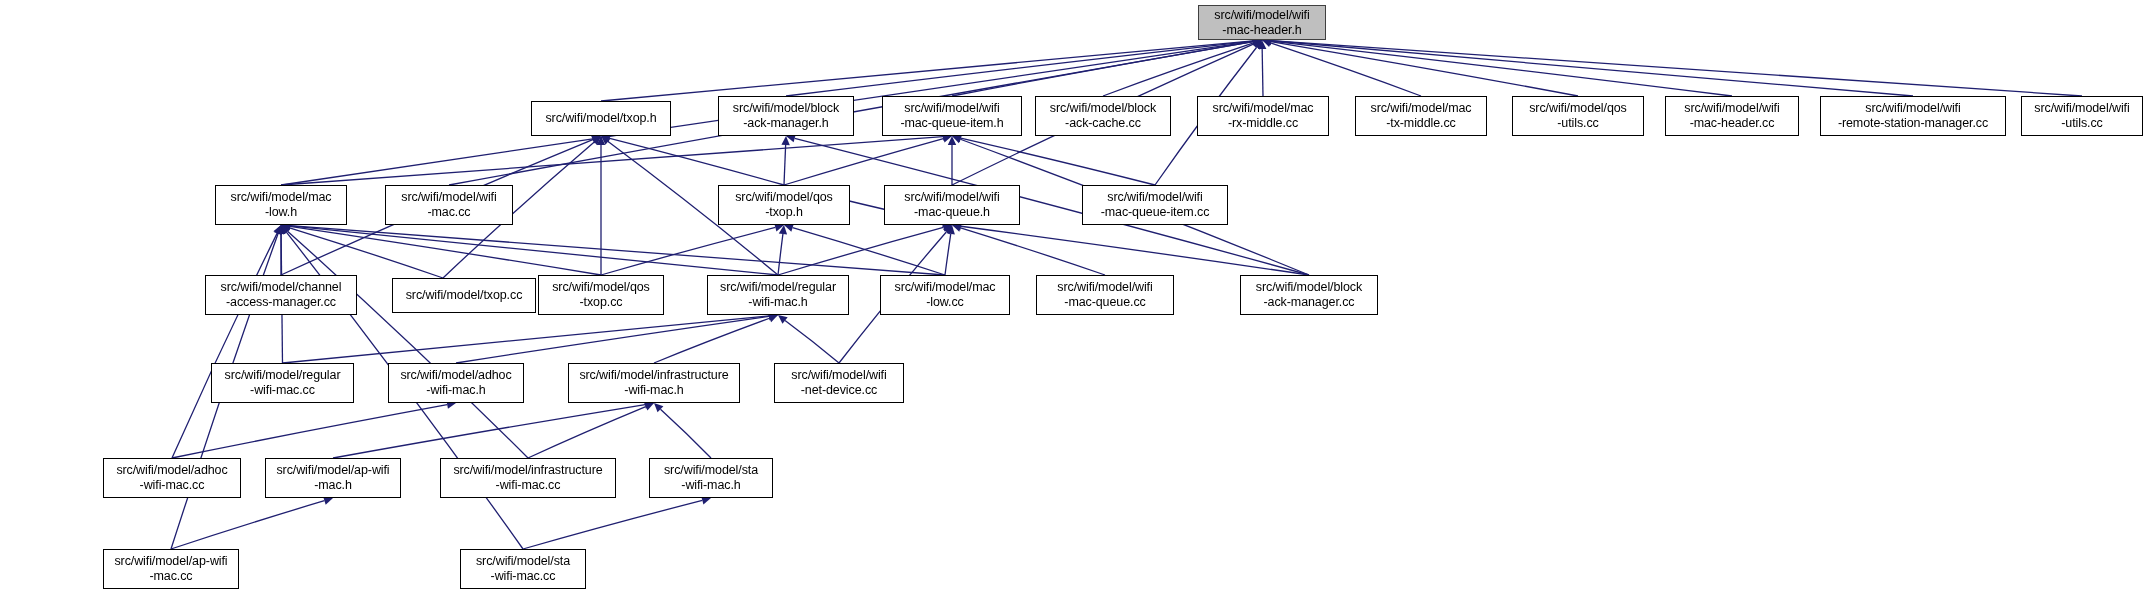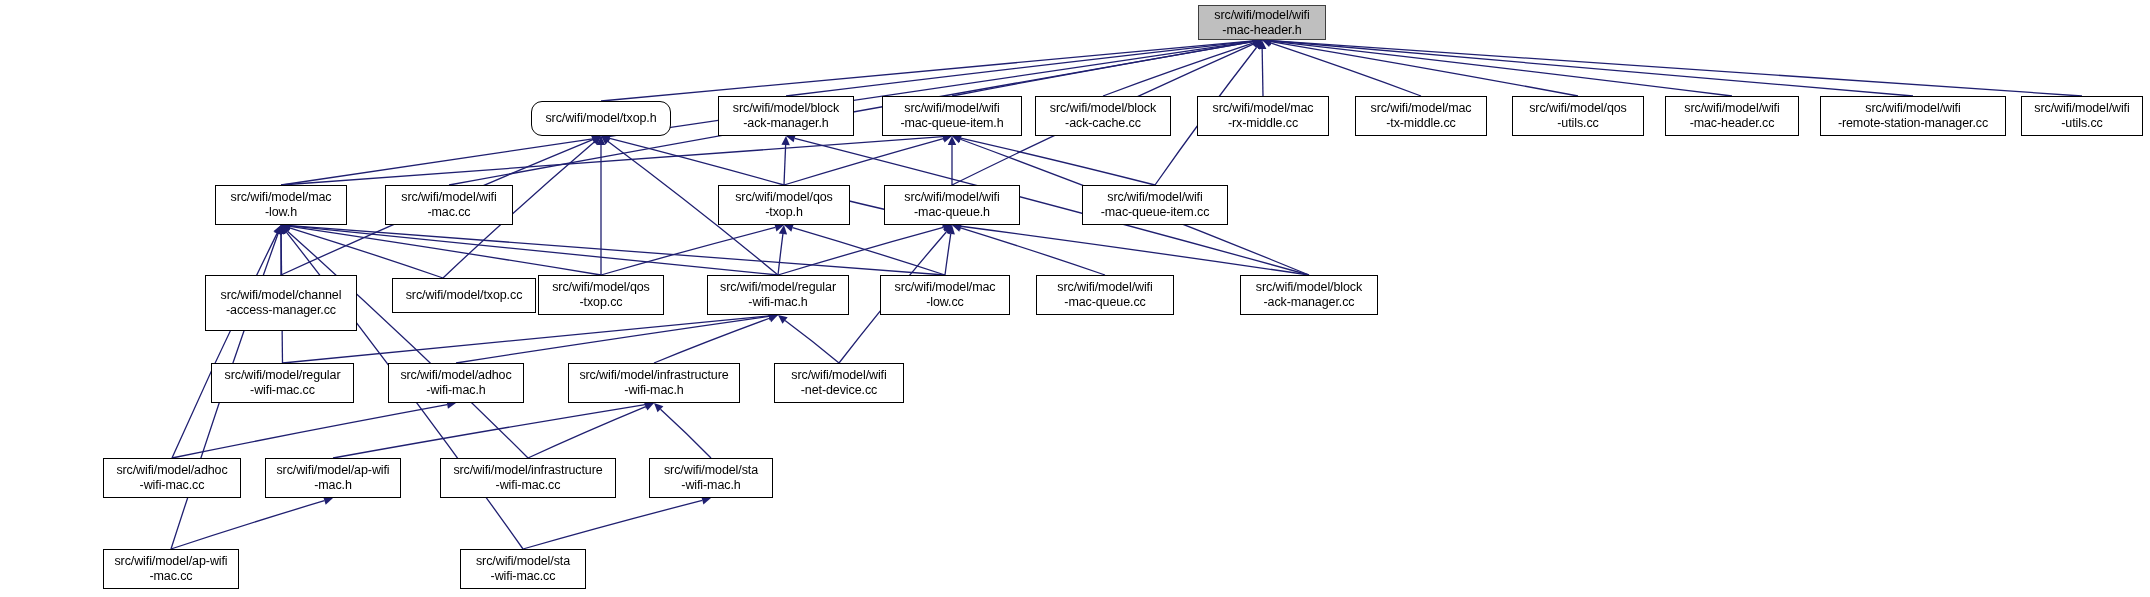--- a/index.html
+++ b/index.html
@@ -146,36 +146,36 @@
       <polygon points="654,403 647.4318152630992,410.449761691621 644.0713486535221,402.75123818604425" fill="#1f1f70"></polygon>
       <path d="M 711 458 Q 687.1632853288761 433.6246612822489 660.4765706577523 409.24932256449785" fill="none" stroke="#1f1f70" stroke-width="1.3"></path>
       <polygon points="654,403 663.3929211878512,406.22692292421345 657.5602201276533,412.27172220478224" fill="#1f1f70"></polygon>
       <path d="M 171 549 Q 243.6576783716736 524.8512864385472 324.4153567433472 500.7025728770944" fill="none" stroke="#1f1f70" stroke-width="1.3"></path>
       <polygon points="333,498 325.6765574193246,504.708739730199 323.15415606736985,496.69640602398977" fill="#1f1f70"></polygon>
       <path d="M 523 549 Q 607.9569674485087 524.6781630857769 702.3139348970175 500.35632617155375" fill="none" stroke="#1f1f70" stroke-width="1.3"></path>
       <polygon points="711,498 703.4135537770759,504.40982321961224 701.2143160169591,496.30282912349526" fill="#1f1f70"></polygon>
     </svg>
   <div id="nodes-layer">
       <div class="node root" style="left: 1198px; top: 5px; width: 128px; height: 35px;"><span class="l1">src/wifi/model/wifi</span><span class="l2">-mac-header.h</span></div>
-      <div class="node" style="left: 531px; top: 101px; width: 140px; height: 35px; border-radius: 11px;"><span class="l1">src/wifi/model/txop.h</span></div>
+      <div class="node" style="left: 531px; top: 101px; width: 140px; height: 35px;"><span class="l1">src/wifi/model/txop.h</span></div>
       <div class="node" style="left: 718px; top: 96px; width: 136px; height: 40px;"><span class="l1">src/wifi/model/block</span><span class="l2">-ack-manager.h</span></div>
       <div class="node" style="left: 882px; top: 96px; width: 140px; height: 40px;"><span class="l1">src/wifi/model/wifi</span><span class="l2">-mac-queue-item.h</span></div>
       <div class="node" style="left: 1035px; top: 96px; width: 136px; height: 40px;"><span class="l1">src/wifi/model/block</span><span class="l2">-ack-cache.cc</span></div>
       <div class="node" style="left: 1197px; top: 96px; width: 132px; height: 40px;"><span class="l1">src/wifi/model/mac</span><span class="l2">-rx-middle.cc</span></div>
       <div class="node" style="left: 1355px; top: 96px; width: 132px; height: 40px;"><span class="l1">src/wifi/model/mac</span><span class="l2">-tx-middle.cc</span></div>
       <div class="node" style="left: 1512px; top: 96px; width: 132px; height: 40px;"><span class="l1">src/wifi/model/qos</span><span class="l2">-utils.cc</span></div>
       <div class="node" style="left: 1665px; top: 96px; width: 134px; height: 40px;"><span class="l1">src/wifi/model/wifi</span><span class="l2">-mac-header.cc</span></div>
       <div class="node" style="left: 1820px; top: 96px; width: 186px; height: 40px;"><span class="l1">src/wifi/model/wifi</span><span class="l2">-remote-station-manager.cc</span></div>
       <div class="node" style="left: 2021px; top: 96px; width: 122px; height: 40px;"><span class="l1">src/wifi/model/wifi</span><span class="l2">-utils.cc</span></div>
       <div class="node" style="left: 215px; top: 185px; width: 132px; height: 40px;"><span class="l1">src/wifi/model/mac</span><span class="l2">-low.h</span></div>
       <div class="node" style="left: 385px; top: 185px; width: 128px; height: 40px;"><span class="l1">src/wifi/model/wifi</span><span class="l2">-mac.cc</span></div>
       <div class="node" style="left: 718px; top: 185px; width: 132px; height: 40px;"><span class="l1">src/wifi/model/qos</span><span class="l2">-txop.h</span></div>
       <div class="node" style="left: 884px; top: 185px; width: 136px; height: 40px;"><span class="l1">src/wifi/model/wifi</span><span class="l2">-mac-queue.h</span></div>
       <div class="node" style="left: 1082px; top: 185px; width: 146px; height: 40px;"><span class="l1">src/wifi/model/wifi</span><span class="l2">-mac-queue-item.cc</span></div>
-      <div class="node" style="left: 205px; top: 275px; width: 152px; height: 56px;"><span class="l1">src/wifi/model/channel</span><span class="l2">-access-manager.cc</span></div>
+      <div class="node" style="left: 205px; top: 275px; width: 152px; height: 40px;"><span class="l1">src/wifi/model/channel</span><span class="l2">-access-manager.cc</span></div>
       <div class="node" style="left: 392px; top: 278px; width: 144px; height: 35px;"><span class="l1">src/wifi/model/txop.cc</span></div>
       <div class="node" style="left: 538px; top: 275px; width: 126px; height: 40px;"><span class="l1">src/wifi/model/qos</span><span class="l2">-txop.cc</span></div>
       <div class="node" style="left: 707px; top: 275px; width: 142px; height: 40px;"><span class="l1">src/wifi/model/regular</span><span class="l2">-wifi-mac.h</span></div>
       <div class="node" style="left: 880px; top: 275px; width: 130px; height: 40px;"><span class="l1">src/wifi/model/mac</span><span class="l2">-low.cc</span></div>
       <div class="node" style="left: 1036px; top: 275px; width: 138px; height: 40px;"><span class="l1">src/wifi/model/wifi</span><span class="l2">-mac-queue.cc</span></div>
       <div class="node" style="left: 1240px; top: 275px; width: 138px; height: 40px;"><span class="l1">src/wifi/model/block</span><span class="l2">-ack-manager.cc</span></div>
       <div class="node" style="left: 211px; top: 363px; width: 143px; height: 40px;"><span class="l1">src/wifi/model/regular</span><span class="l2">-wifi-mac.cc</span></div>
       <div class="node" style="left: 388px; top: 363px; width: 136px; height: 40px;"><span class="l1">src/wifi/model/adhoc</span><span class="l2">-wifi-mac.h</span></div>
       <div class="node" style="left: 568px; top: 363px; width: 172px; height: 40px;"><span class="l1">src/wifi/model/infrastructure</span><span class="l2">-wifi-mac.h</span></div>
       <div class="node" style="left: 774px; top: 363px; width: 130px; height: 40px;"><span class="l1">src/wifi/model/wifi</span><span class="l2">-net-device.cc</span></div>

